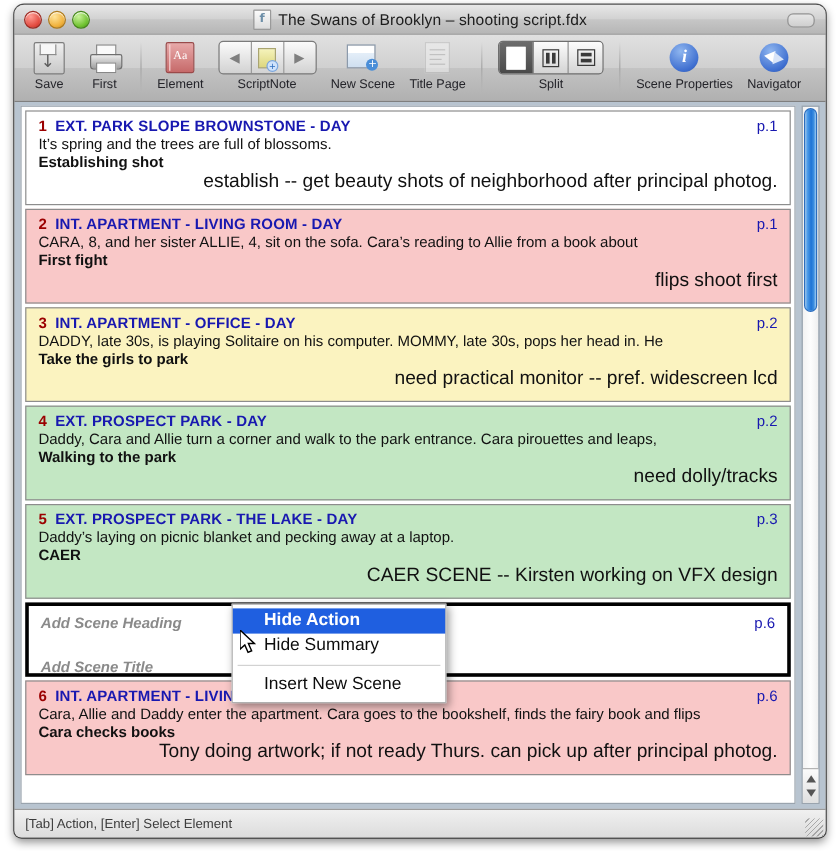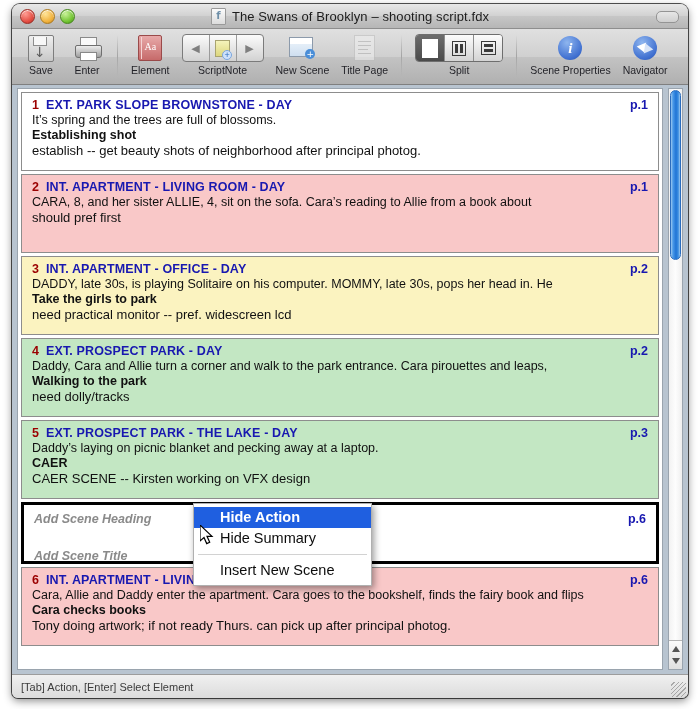--- a/index.html
+++ b/index.html
@@ -187,24 +187,24 @@
   .card.sel {
     border: 3px solid #000000;
     height: 62px;
   }
   .card-head {
     display: flex; align-items: baseline;
     font-size: 12.5px; font-weight: bold;
   }
   .c-num { color: #9b0000; margin-right: 7px; }
   .c-heading { color: #1818b0; letter-spacing: 0.15px; flex: 1; white-space: nowrap; overflow: hidden; }
-  .c-page { color: #1818b0; font-weight: bold; font-size: 12.5px; margin-left: 8px; }
+  .c-page { color: #1818b0; font-weight: normal; font-size: 12.5px; margin-left: 8px; }
   .c-action { font-size: 12.5px; color: #111; margin-top: 1px; white-space: nowrap; overflow: hidden; }
   .c-title { font-size: 12.5px; color: #111; font-weight: bold; margin-top: 1px; }
-  .c-summary { font-size: 13px; color: #111; margin-top: 1px; white-space: nowrap; overflow: hidden; }
+  .c-summary { font-size: 16px; color: #111; margin-top: 1px; white-space: nowrap; overflow: hidden; text-align: right; }
   .ph { font-size: 12.5px; font-weight: bold; font-style: italic; color: #8a8a8a; }
   .ph.first { margin-top: 2px; }
   .ph.second { margin-top: 23px; }
 
   
   .scrollbar {
     position: absolute; right: 5px; top: 3px; width: 15px; bottom: 4px;
     background: linear-gradient(to right,#f2f2f2,#fdfdfd,#efefef);
     border: 1px solid #9aa4ae; box-sizing: border-box;
   }
@@ -285,21 +285,21 @@
       </div>
 
       <div class="tbitem">
         <div class="tbicon">
           <div class="ic-print">
               <div class="paper-top"></div>
               <div class="body"></div>
               <div class="paper-out"></div>
             </div>
         </div>
-        <div class="tblabel">Enter</div>
+        <div class="tblabel">First</div>
       </div>
 
       <div class="tbsep"></div>
 
       <div class="tbitem">
         <div class="tbicon">
           <div class="ic-spell">
               <span>Aa</span>
             </div>
         </div>
@@ -397,21 +397,22 @@
           <div class="c-summary">establish -- get beauty shots of neighborhood after principal photog.</div>
         </div>
 
         <div class="card" style="background:#f9c8c8;">
           <div class="card-head">
             <span class="c-num">2</span>
             <span class="c-heading">INT. APARTMENT - LIVING ROOM - DAY</span>
             <span class="c-page">p.1</span>
           </div>
           <div class="c-action">CARA, 8, and her sister ALLIE, 4, sit on the sofa.  Cara’s reading to Allie from a book about</div>
-          <div class="c-summary">should pref first</div>
+          <div class="c-title">First fight</div>
+          <div class="c-summary">flips shoot first</div>
         </div>
 
         <div class="card" style="background:#fbf3c0;">
           <div class="card-head">
             <span class="c-num">3</span>
             <span class="c-heading">INT. APARTMENT - OFFICE - DAY</span>
             <span class="c-page">p.2</span>
           </div>
           <div class="c-action">DADDY, late 30s, is playing Solitaire on his computer.  MOMMY, late 30s, pops her head in.  He</div>
           <div class="c-title">Take the girls to park</div>

